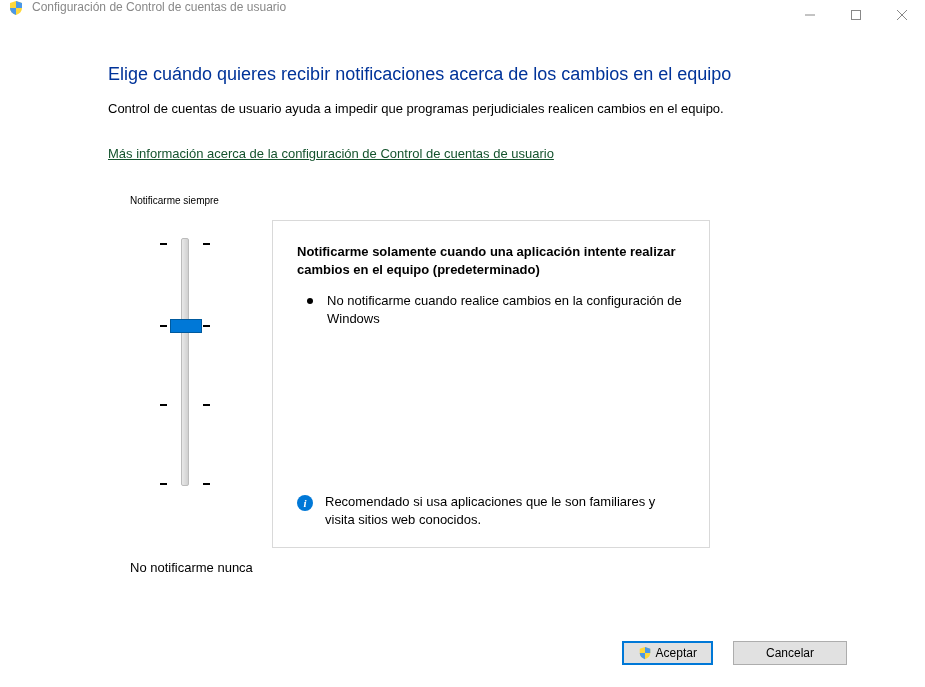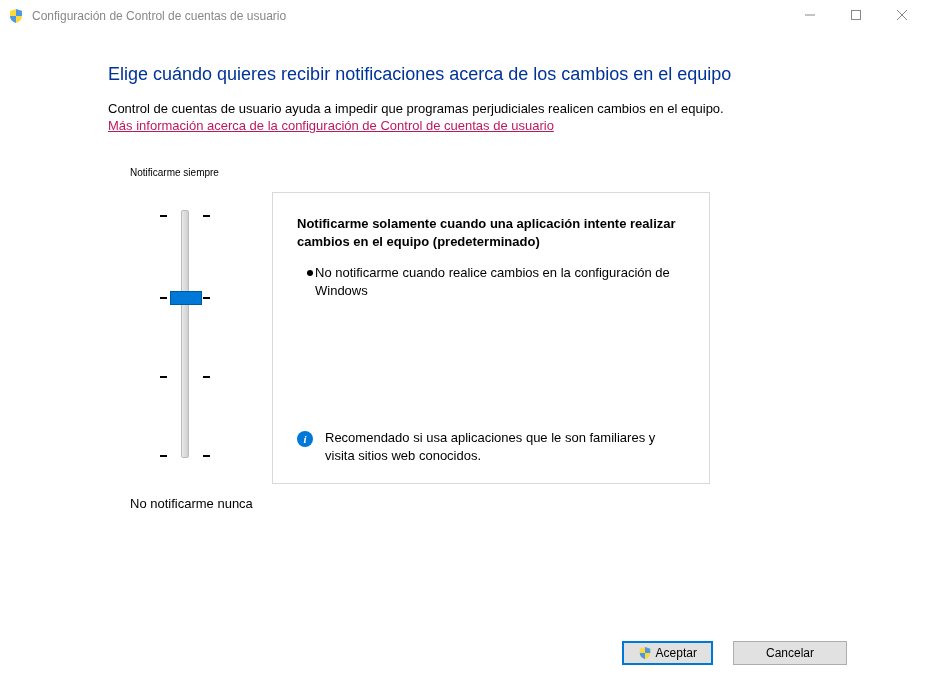--- a/index.html
+++ b/index.html
@@ -7,21 +7,21 @@
       font-family: "Segoe UI", Tahoma, sans-serif;
       font-size: 13px;
       color: #000;
       background: #fff;
       width: 925px;
       height: 687px;
       overflow: hidden;
     }
     .titlebar {
       display: flex;
-      align-items: center;
+      align-items: flex-start;
       height: 32px;
       padding: 0 0 0 8px;
     }
     .shield-icon-sm {
       width: 16px; height: 16px;
       margin-right: 8px;
       flex-shrink: 0;
     }
     .title-text {
       flex: 1;
@@ -50,25 +50,26 @@
       font-size: 18px;
       font-weight: 400;
       margin-bottom: 16px;
     }
     .subtext {
       color: #000;
       font-size: 13px;
       margin-bottom: 2px;
     }
     .link {
-      color: #be185d;
+      color: #14532d;
       text-decoration: underline;
       font-size: 13px;
       cursor: pointer;
       display: inline-block;
+      margin-top: 28px;
     }
     .slider-section {
       margin-top: 34px;
       margin-left: 22px;
     }
     .top-label {
       font-size: 10px;
       margin-bottom: 14px;
     }
     .slider-row {
@@ -109,35 +110,35 @@
       width: 32px;
       height: 14px;
       left: -12px;
       top: 80px;
       background: #0078d7;
       border: 1px solid #005a9e;
     }
     .desc-box {
       border: 1px solid #d9d9d9;
       width: 438px;
-      height: 292px;
+      height: 328px;
       padding: 22px 24px 18px 24px;
       margin-left: 32px;
       display: flex;
       flex-direction: column;
     }
     .desc-title {
       font-weight: 600;
       font-size: 13px;
       margin-bottom: 14px;
       line-height: 1.35;
     }
     .bullet-row {
       display: flex;
-      gap: 2px;
+      gap: 14px;
       margin-left: 10px;
       margin-bottom: auto;
     }
     .bullet-dot {
       width: 6px; height: 6px;
       background: #000;
       border-radius: 50%;
       margin-top: 6px;
       flex-shrink: 0;
     }

